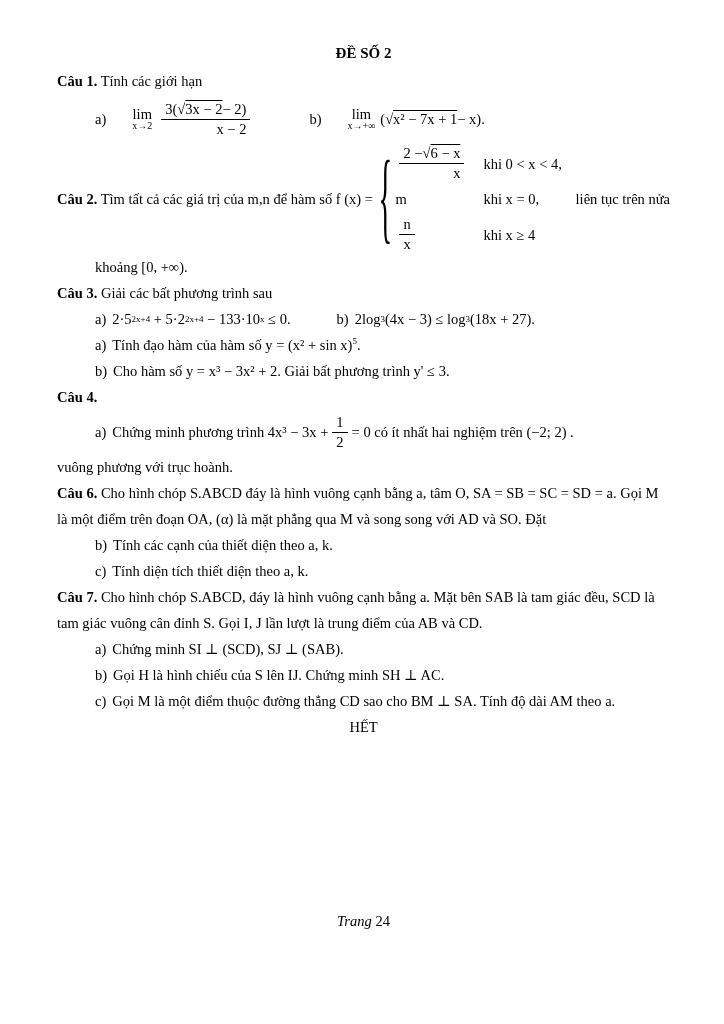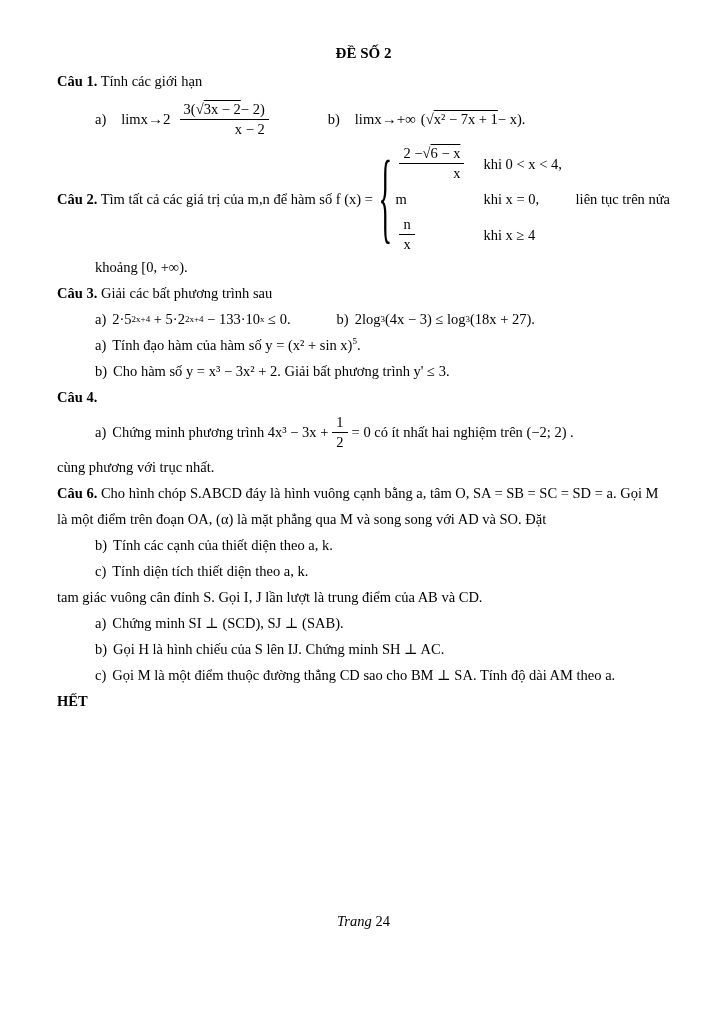--- a/index.html
+++ b/index.html
@@ -17,43 +17,43 @@
   .ind1 { padding-left: 38px; }
   .flexline { display: flex; align-items: center; }
   .ilabel { margin-right: 6px; }
   .mitem { display: inline-flex; align-items: center; white-space: nowrap; }
   
   .frac { display: inline-flex; flex-direction: column; align-items: flex-end;
           vertical-align: middle; margin: 0 4px; line-height: 19px; text-align: center; }
   .frac .num { display: block; padding: 0 4px; border-bottom: 1px solid #000; white-space: nowrap; }
   .frac .den { display: block; padding: 0 4px; white-space: nowrap; }
   
-  .lim { display: inline-flex; flex-direction: row; align-items: center;
-         line-height: 14px; margin: 0 5px 0 9px; }
-  .lim .limsub { font-size: 15px; line-height: 10px; }
+  .lim { display: inline-flex; flex-direction: column; align-items: center;
+         line-height: 14px; margin: 0 5px 0 20px; }
+  .lim .limsub { font-size: 10px; line-height: 10px; }
   
   .sqrt { white-space: nowrap; }
   .sqrt .rad { text-decoration: overline; }
   
   .mathrow { display: flex; align-items: center; min-height: 50px; }
   .q1b { margin-left: 55px; }
   .q3b { margin-left: 46px; }
   sup, sub { font-size: 0.62em; line-height: 0; }
   
   .q2row { display: flex; align-items: center; min-height: 108px; }
   .q2text { white-space: nowrap; flex-shrink: 0; }
   .brace { display: inline-block; font-size: 26px; transform: scaleY(3.9) scaleX(1.1);
            transform-origin: center; margin: 0 4px 0 6px; flex-shrink: 0; }
   .cases { display: inline-flex; flex-direction: column; gap: 3px; flex-shrink: 0; }
   .caserow { display: flex; align-items: center; }
   .caseexpr { min-width: 88px; display: inline-flex; align-items: center; }
   .casecond { white-space: nowrap; }
   .q2tail { margin-left: auto; white-space: nowrap; }
   .fracline { display: flex; align-items: center; min-height: 44px; }
-  .center { font-weight: bold; }
+  .center { text-align: center; font-weight: normal; }
   .footer { margin-top: auto; text-align: center; }
   .footer .fl { font-style: italic; }
 </style>
 </head>
 <body>
 
 <div class="page">
 
   <div class="title">ĐỀ SỐ 2</div>
 
@@ -154,37 +154,41 @@
   <div class="fracline ind1">
     <span class="ilabel">a)</span>
     <span>Chứng minh phương trình 4x³ − 3x +</span>
     <span class="frac">
       <span class="num">1</span>
       <span class="den">2</span>
     </span>
     <span>= 0 có ít nhất hai nghiệm trên (−2; 2) .</span>
   </div>
   <div class="line">
-    <span>cùng phương với trục nhất.</span>
+    <span>vuông phương với trục hoành.</span>
   </div>
 
   <div class="line">
     <span class="bold">Câu 6.</span>
     <span>Cho hình chóp S.ABCD đáy là hình vuông cạnh bằng a, tâm O, SA = SB = SC = SD = a. Gọi M</span>
   </div>
   <div class="line">
     <span>là một điểm trên đoạn OA, (α) là mặt phẳng qua M và song song với AD và SO. Đặt</span>
   </div>
   <div class="line ind1">
     <span class="ilabel">b)</span><span>Tính các cạnh của thiết diện theo a, k.</span>
   </div>
   <div class="line ind1">
     <span class="ilabel">c)</span><span>Tính diện tích thiết diện theo a, k.</span>
   </div>
 
+  <div class="line">
+    <span class="bold">Câu 7.</span>
+    <span>Cho hình chóp S.ABCD, đáy là hình vuông cạnh bằng a. Mặt bên SAB là tam giác đều, SCD là</span>
+  </div>
   <div class="line">
     <span>tam giác vuông cân đỉnh S. Gọi I, J lần lượt là trung điểm của AB và CD.</span>
   </div>
   <div class="line ind1">
     <span class="ilabel">a)</span><span>Chứng minh SI ⊥ (SCD), SJ ⊥ (SAB).</span>
   </div>
   <div class="line ind1">
     <span class="ilabel">b)</span><span>Gọi H là hình chiếu của S lên IJ. Chứng minh SH ⊥ AC.</span>
   </div>
   <div class="line ind1">

